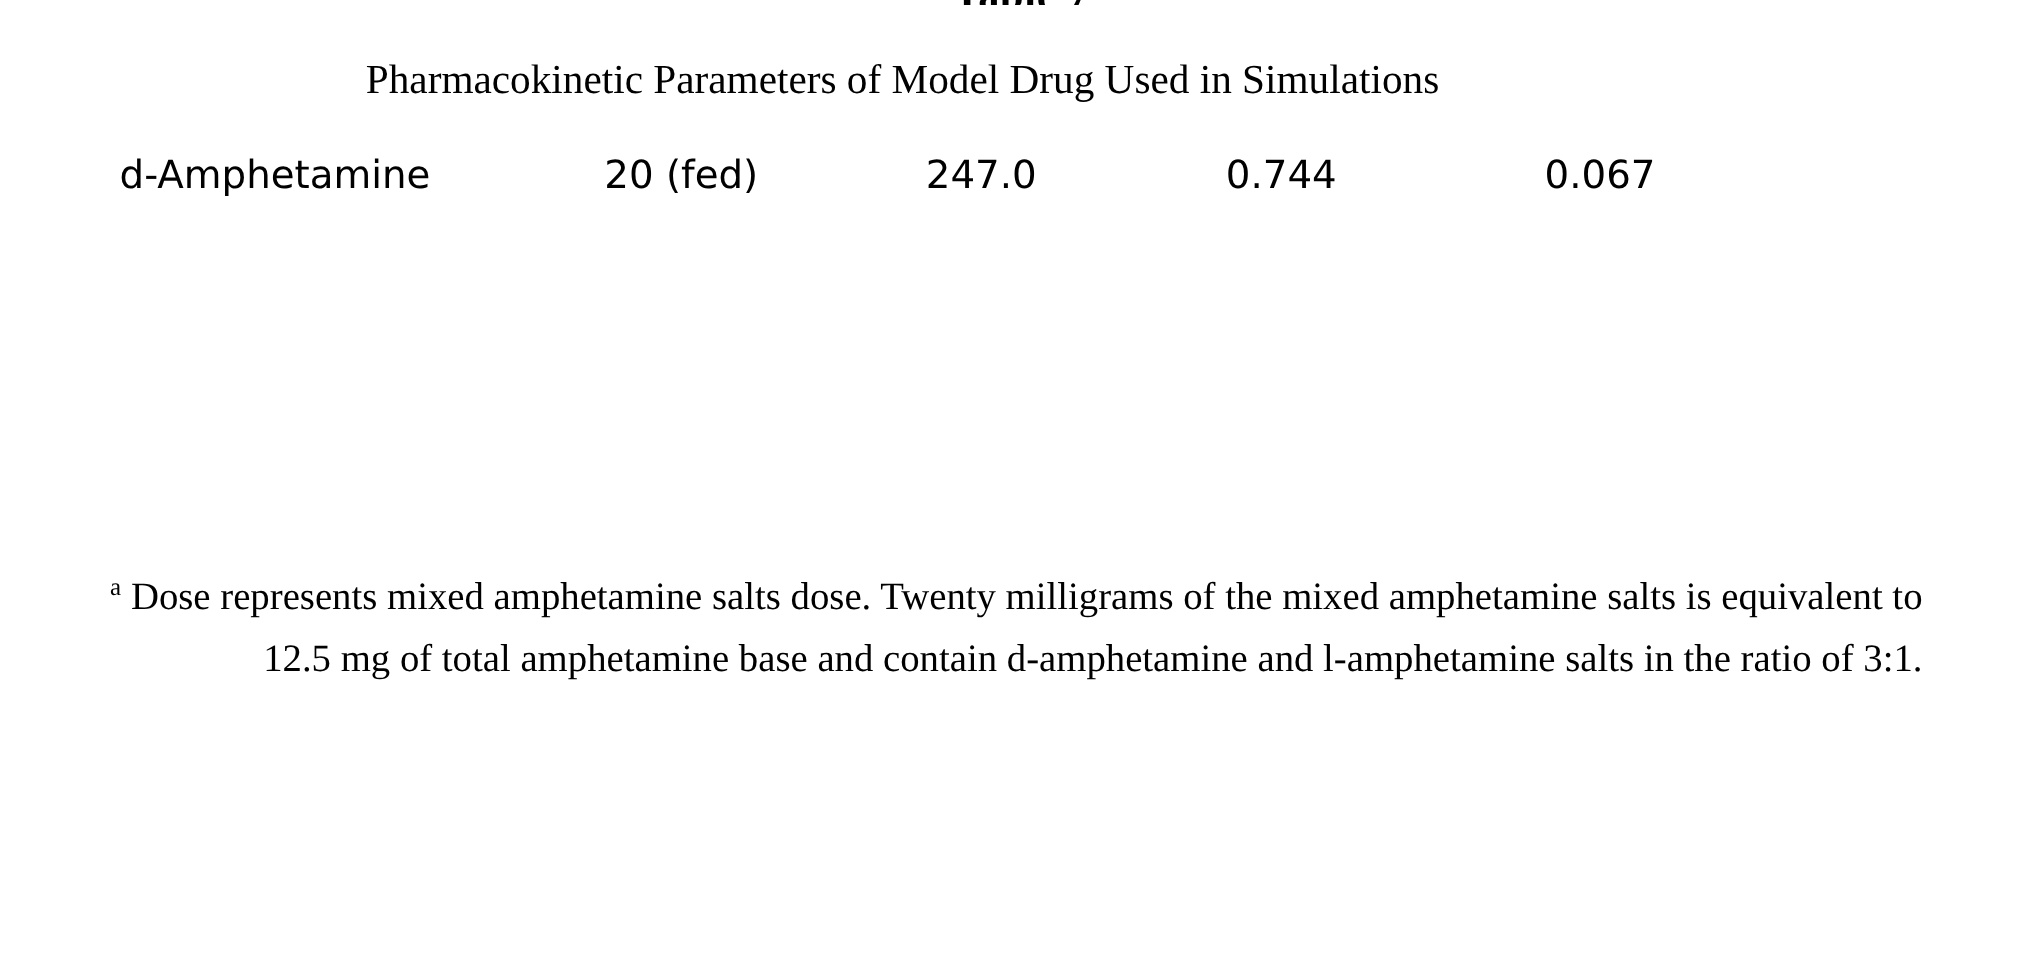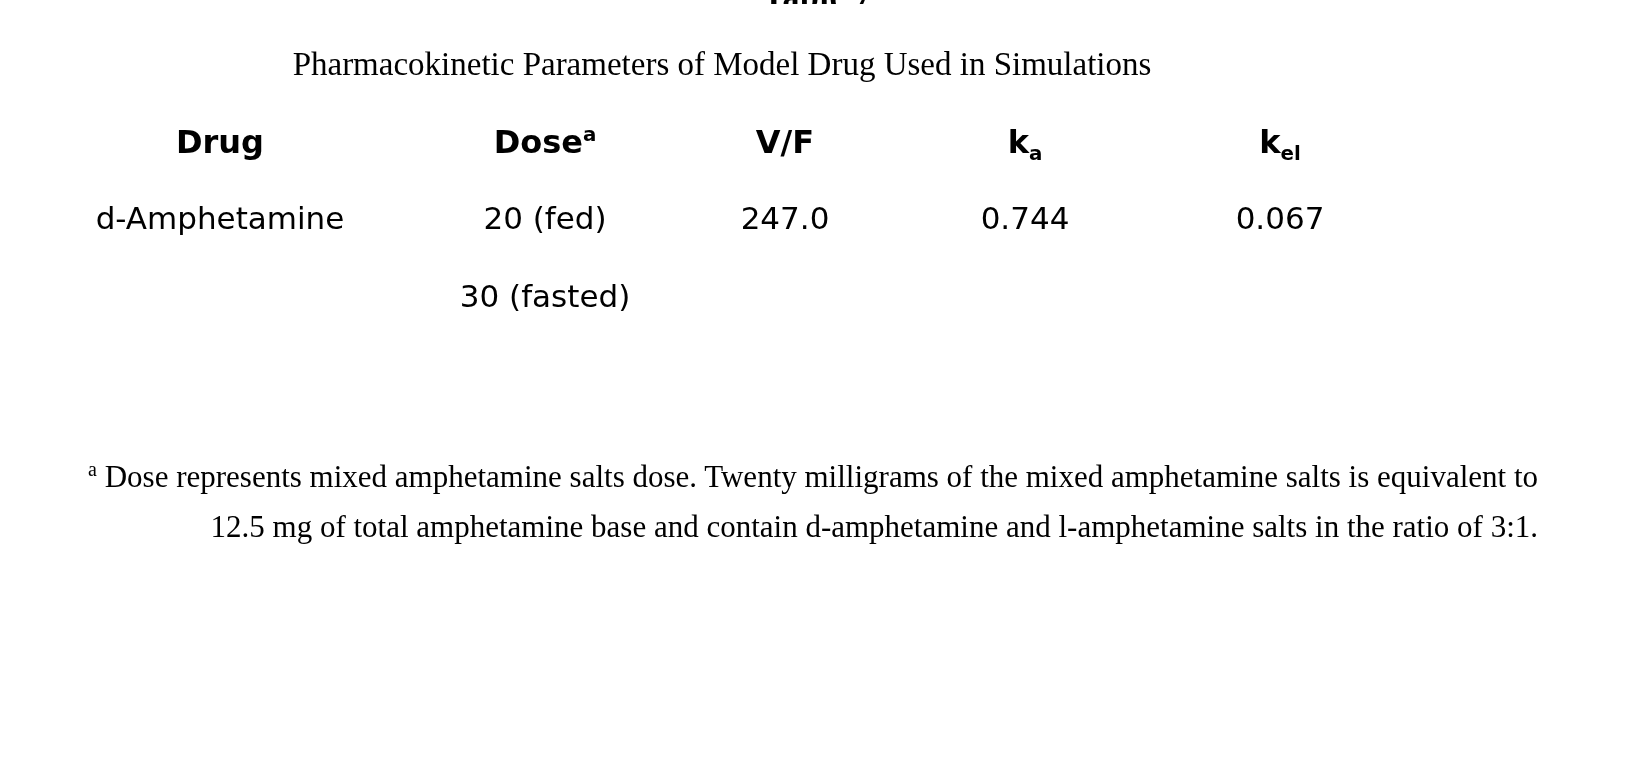--- a/index.html
+++ b/index.html
@@ -121,39 +121,25 @@
 <body>
 
 <div class="page">
 
   <div class="table-number">Table 7</div>
 
   <div class="table-caption">Pharmacokinetic Parameters of Model Drug Used in Simulations</div>
 
   <table class="pk-table">
     <tbody>
-      <tr>
-        <td class="col-drug hdr">Drug</td>
-        <td class="col-dose hdr"><span>Dose</span><sup>a</sup></td>
-        <td class="col-vf hdr">V/F</td>
-        <td class="col-ka hdr"><span>k</span><sub>a</sub></td>
-        <td class="col-kel hdr"><span>k</span><sub>el</sub></td>
-      </tr>
       <tr class="datarow">
         <td class="col-drug">d-Amphetamine</td>
         <td class="col-dose">20 (fed)</td>
         <td class="col-vf">247.0</td>
         <td class="col-ka">0.744</td>
         <td class="col-kel">0.067</td>
-      </tr>
-      <tr class="datarow2">
-        <td class="col-drug"></td>
-        <td class="col-dose">30 (fasted)</td>
-        <td class="col-vf"></td>
-        <td class="col-ka"></td>
-        <td class="col-kel"></td>
       </tr>
     </tbody>
   </table>
 
   <div class="footnote"><span class="fn-marker">a</span><span> Dose represents mixed amphetamine salts dose.  Twenty milligrams of the mixed amphetamine salts is equivalent to 12.5 mg of total amphetamine base and contain d-amphetamine and l-amphetamine salts in the ratio of 3:1.</span></div>
 
 </div>
 
 </body></html>

